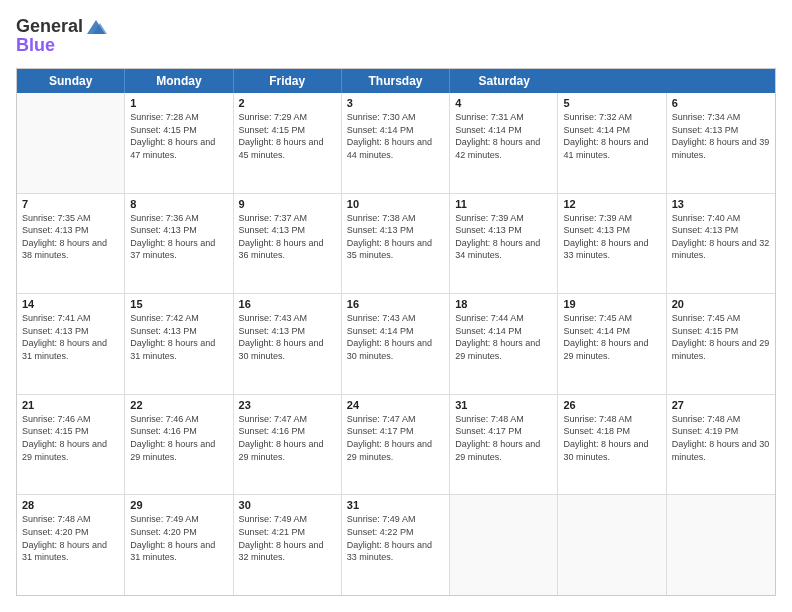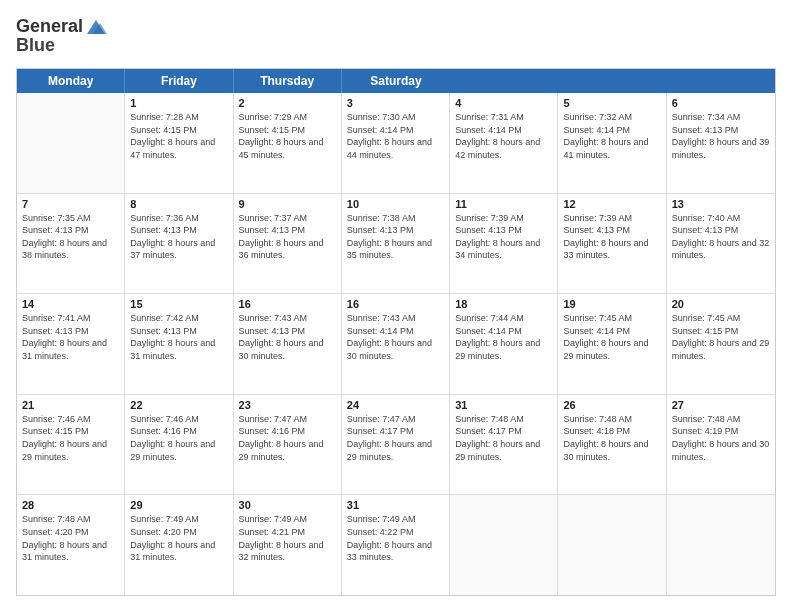--- a/index.html
+++ b/index.html
@@ -103,31 +103,32 @@
   <div class="header">
     <div class="logo">
       <div>
         <div style="display:flex;align-items:center;">
           <span class="logo-general" style="font-size:18px;font-weight:bold;color:#333;">General</span>
           <svg width="22" height="18" viewBox="0 0 22 18" style="margin-left:2px;">
             <polygon points="2,16 11,2 20,16" fill="#2a6db5" opacity="0.85"></polygon>
             <polygon points="8,16 15,5 22,16" fill="#2a6db5" opacity="0.6"></polygon>
           </svg>
         </div>
-        <div class="logo-blue" style="font-size:18px;font-weight:bold;color:#404040;margin-top:-2px;">Blue</div>
+        <div class="logo-blue" style="font-size:18px;font-weight:bold;color:#8b5cf6;margin-top:-2px;">Blue</div>
       </div>
     </div>
     <div class="title-block">
       <div class="month-title"></div>
       <div class="location"></div>
     </div>
   </div>
 
   <div class="calendar">
     <div class="cal-header">
+    <div class="cal-header-cell">Sunday</div>
         <div class="cal-header-cell">Monday</div>
         <div class="cal-header-cell">Friday</div>
         <div class="cal-header-cell">Thursday</div>
         <div class="cal-header-cell">Saturday</div>
       </div>
     <div class="cal-body">
     <div class="cal-row">
           <div class="cal-cell empty"></div>
           <div class="cal-cell">
             <div class="day-num">1</div>

